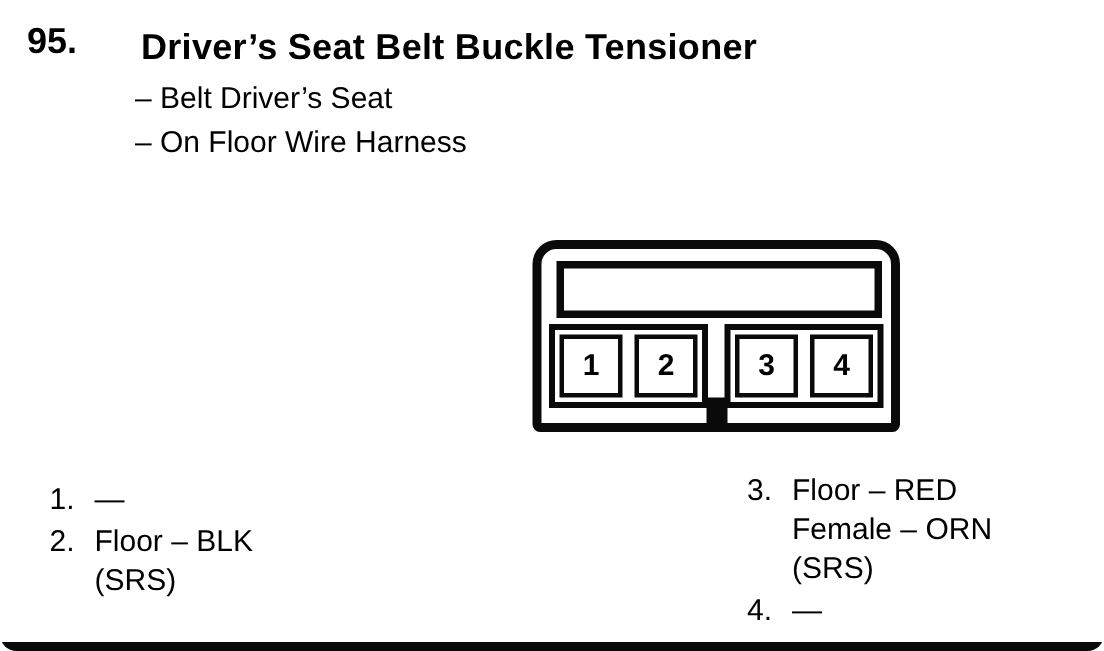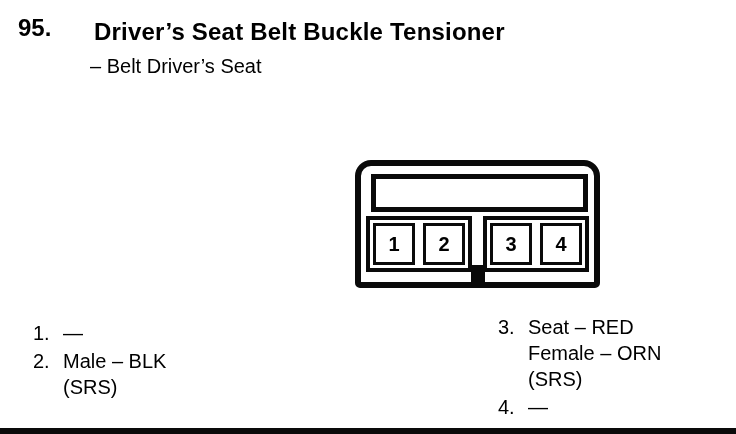--- a/index.html
+++ b/index.html
@@ -8,20 +8,21 @@
     background: #ffffff;
   }
   .page {
     position: relative;
     width: 736px;
     height: 434px;
     background: #ffffff;
     font-family: "Liberation Sans", sans-serif;
     color: #000000;
     overflow: hidden;
+    border-radius: 11px;
   }
 
   
   .item-no {
     position: absolute;
     left: 18px;
     top: 14px;
     font-size: 24px;
     font-weight: 700;
   }
@@ -134,20 +135,21 @@
 </head>
 <body>
 
 <div class="page">
 
   <span class="item-no">95.</span>
   <h1 class="page-title">Driver’s Seat Belt Buckle Tensioner</h1>
 
   <div class="details">
     <div class="detail-line">– Belt Driver’s Seat</div>
+    <div class="detail-line">– On Floor Wire Harness</div>
   </div>
 
   <div class="connector">
     <div class="top-slot"></div>
     <div class="pin-row">
       <div class="pin-group">
         <div class="pin">1</div>
         <div class="pin">2</div>
       </div>
       <div class="pin-group">
@@ -161,31 +163,31 @@
   <div class="legend-col legend-left">
     <div class="legend-entry">
       <span class="legend-num">1.</span>
       <div class="legend-lines">
         <div>—</div>
       </div>
     </div>
     <div class="legend-entry">
       <span class="legend-num">2.</span>
       <div class="legend-lines">
-        <div>Male – BLK</div>
+        <div>Floor – BLK</div>
         <div>(SRS)</div>
       </div>
     </div>
   </div>
 
   <div class="legend-col legend-right">
     <div class="legend-entry">
       <span class="legend-num">3.</span>
       <div class="legend-lines">
-        <div>Seat – RED</div>
+        <div>Floor – RED</div>
         <div>Female – ORN</div>
         <div>(SRS)</div>
       </div>
     </div>
     <div class="legend-entry">
       <span class="legend-num">4.</span>
       <div class="legend-lines">
         <div>—</div>
       </div>
     </div>

